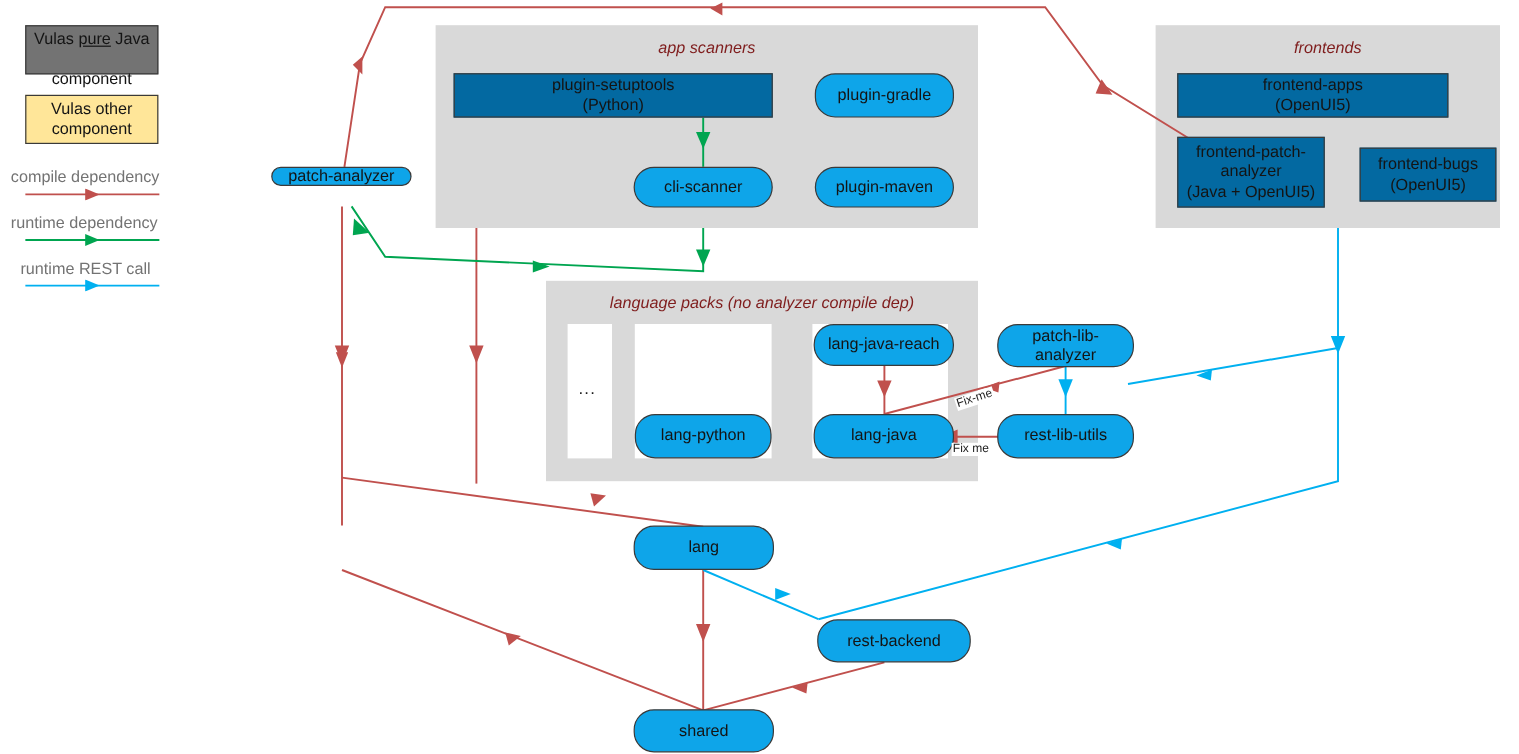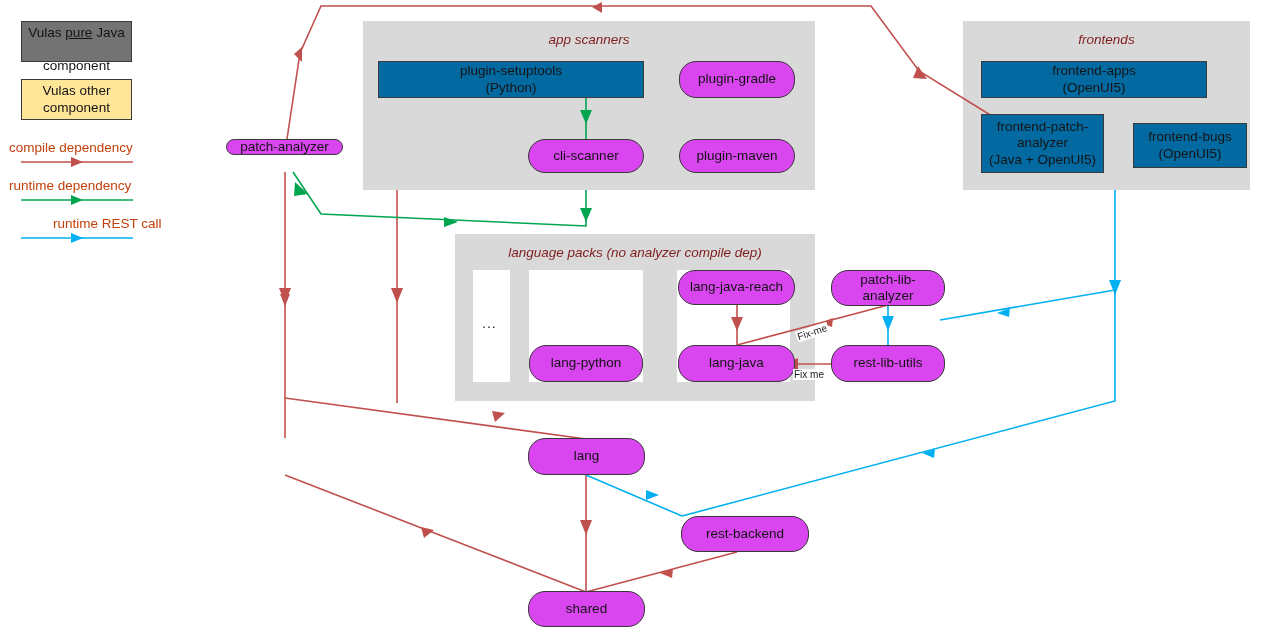--- a/index.html
+++ b/index.html
@@ -62,21 +62,21 @@
     display: flex;
     align-items: center;
     justify-content: center;
     text-align: center;
     font-size: 13.5px;
     color: #141414;
     line-height: 1.22;
     padding: 1px 3px;
     white-space: pre-line;
   }
-  .node.gray   { background: #d946ef; border-radius: 17px; }
+  .node.gray   { background: #0ea5e9; border-radius: 17px; }
   .node.yellow { background: #0369a1; }
 
   
   .legend { position: absolute; left: 0; top: 0; }
   .legend-box {
     position: absolute;
     box-sizing: border-box;
     border: 1px solid #3a3a3a;
     display: flex;
     align-items: center;
@@ -85,21 +85,21 @@
     font-size: 13.5px;
     color: #141414;
     line-height: 1.22;
     white-space: pre-line;
   }
   .legend-box.gray   { background: #737373; }
   .legend-box.yellow { background: #FFE699; }
   .legend-label {
     position: absolute;
     font-size: 13.5px;
-    color: #c2410c;
+    color: #737373;
     white-space: nowrap;
   }
   .underline-u { text-decoration: underline; }
 
   
   .fixme {
     position: absolute;
     background: #ffffff;
     font-size: 10px;
     color: #1b1b1b;
@@ -276,21 +276,21 @@
       <line x1="0" y1="5" x2="112" y2="5" stroke="#C0504D" stroke-width="1.6"></line>
       <polygon points="50,0 62,5 50,10" fill="#C0504D"></polygon>
     </svg>
 
     <div class="legend-label" style="left:9px; top:178px;">runtime dependency</div>
     <svg class="legend-line" style="position:absolute; left:21px; top:195px; width:112px; height:10px;" viewBox="0 0 112 10" xmlns="http://www.w3.org/2000/svg">
       <line x1="0" y1="5" x2="112" y2="5" stroke="#00A550" stroke-width="1.6"></line>
       <polygon points="50,0 62,5 50,10" fill="#00A550"></polygon>
     </svg>
 
-    <div class="legend-label" style="left:17px; top:216px;margin-left:36px;">runtime REST call</div>
+    <div class="legend-label" style="left:17px; top:216px;">runtime REST call</div>
     <svg class="legend-line" style="position:absolute; left:21px; top:233px; width:112px; height:10px;" viewBox="0 0 112 10" xmlns="http://www.w3.org/2000/svg">
       <line x1="0" y1="5" x2="112" y2="5" stroke="#00B0F0" stroke-width="1.6"></line>
       <polygon points="50,0 62,5 50,10" fill="#00B0F0"></polygon>
     </svg>
 
   </div>
 
 </div>
 
 </body></html>

